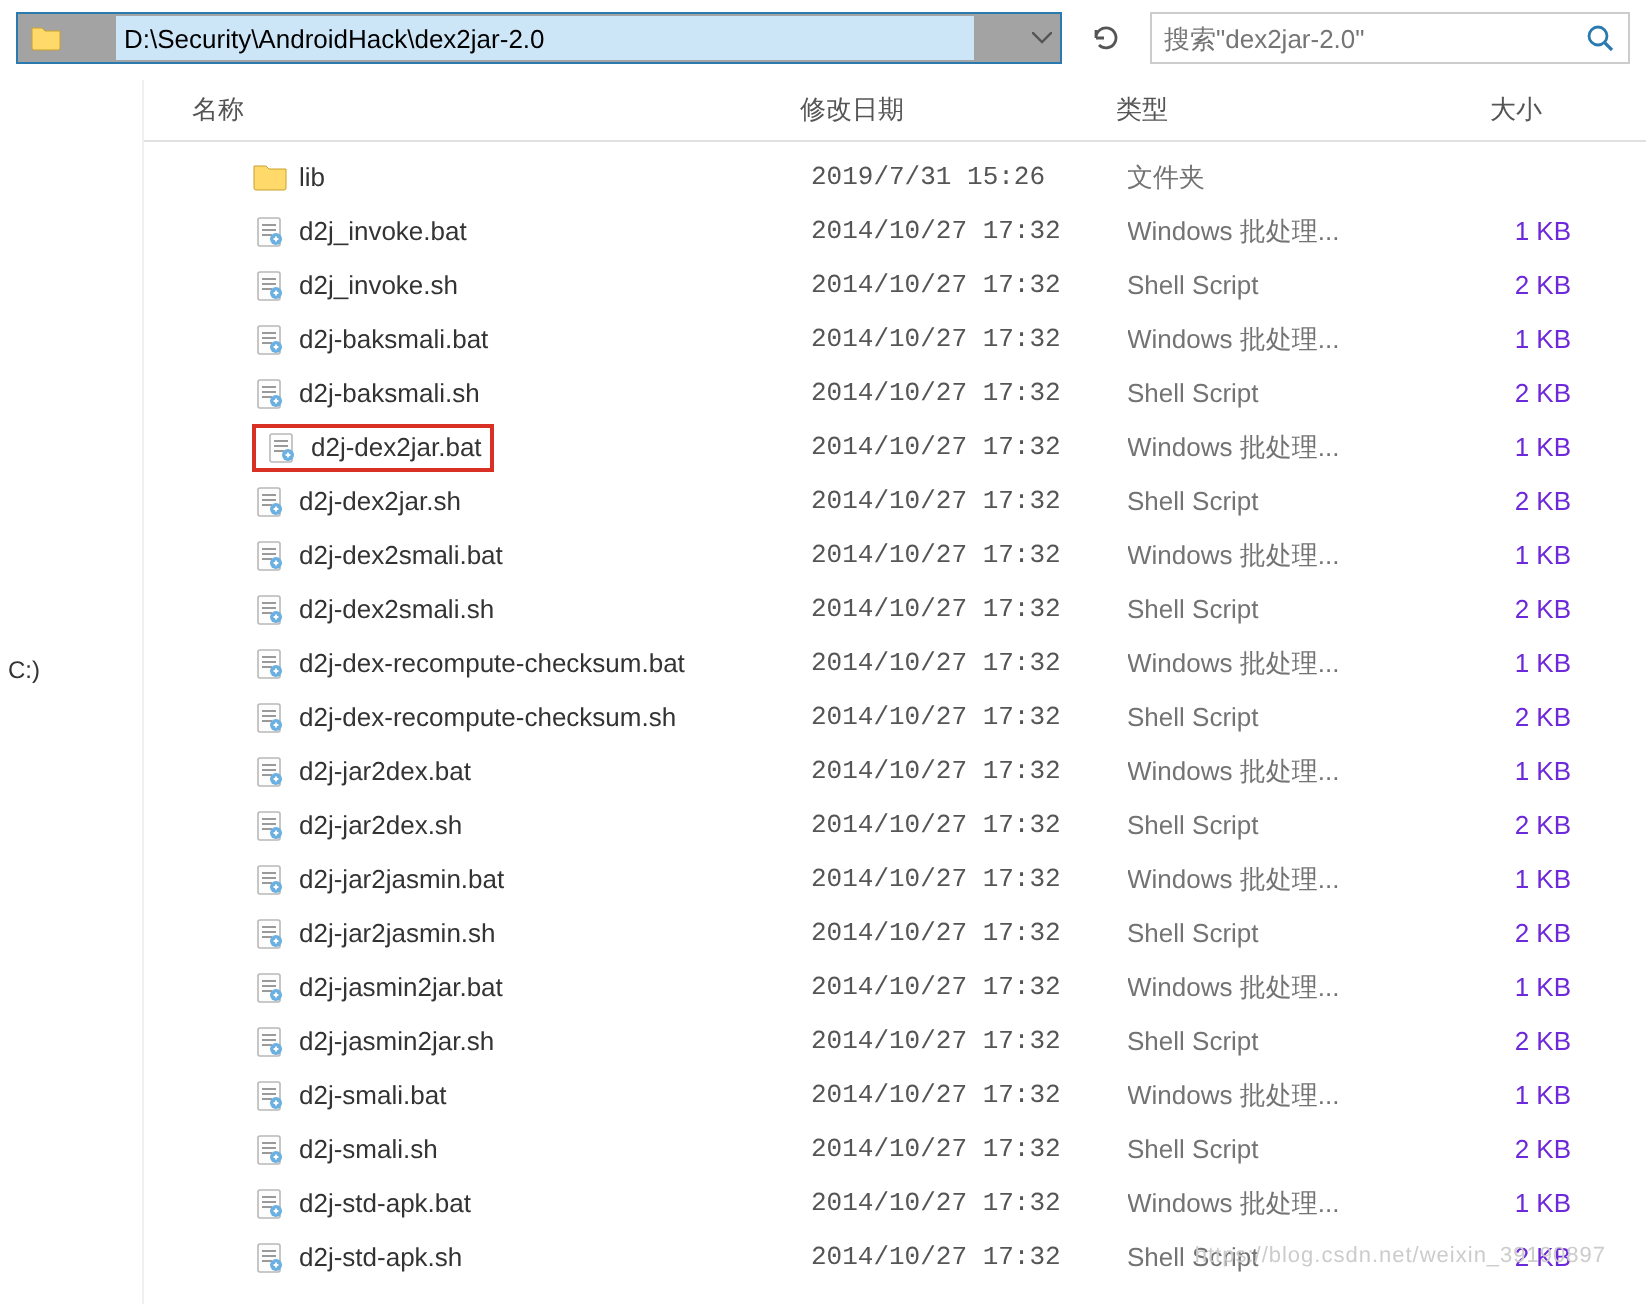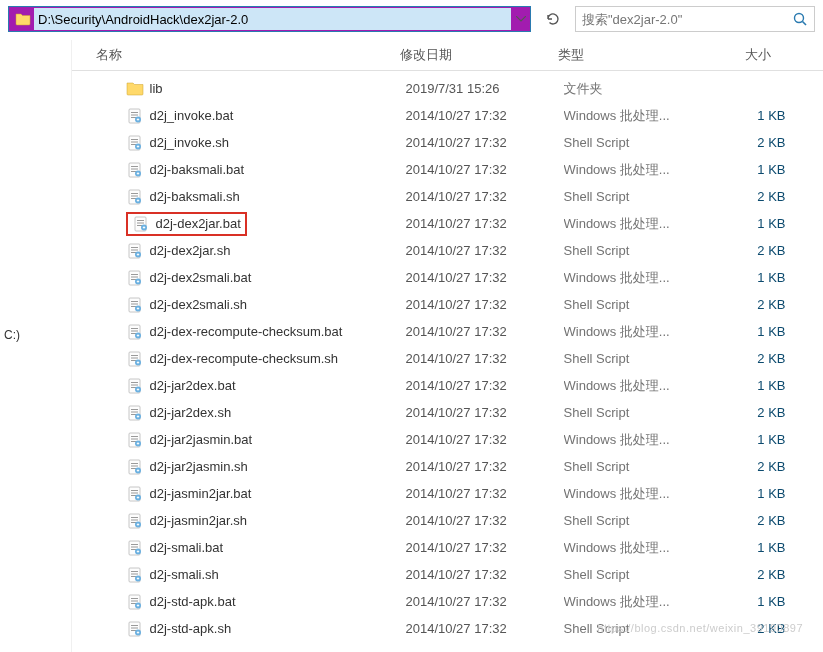--- a/index.html
+++ b/index.html
@@ -19,24 +19,25 @@
     .top-bar {
       display: flex;
       padding: 6px 8px 8px 8px;
       gap: 8px;
       align-items: center;
     }
     .address-bar {
       display: flex;
       align-items: center;
       border: 1px solid #2a7ab0;
-      background: #a21caf;
+      background: #a3a3a3;
       height: 26px;
       flex: 1;
       min-width: 0;
+      gap: 24px;
     }
     .address-folder {
       width: 20px;
       height: 20px;
       display: flex;
       align-items: center;
       justify-content: center;
       margin-left: 4px;
     }
     .address-input {
@@ -150,31 +151,32 @@
     .row .name-cell {
       width: 280px;
       display: flex;
       align-items: center;
       overflow: hidden;
       white-space: nowrap;
     }
     .row .date-cell {
       width: 158px;
       color: #555;
+      font-family: Liberation Mono, monospace;
     }
     .row .type-cell {
       width: 150px;
       color: #737373;
       white-space: nowrap;
       overflow: hidden;
       text-overflow: ellipsis;
     }
     .row .size-cell {
       width: 80px;
-      color: #0c4a6e;
+      color: #6d28d9;
       text-align: right;
       padding-right: 8px;
     }
     .highlight-box {
       border: 2px solid #d93025;
       padding: 1px 4px;
       display: inline-flex;
       align-items: center;
     }
     .watermark {

